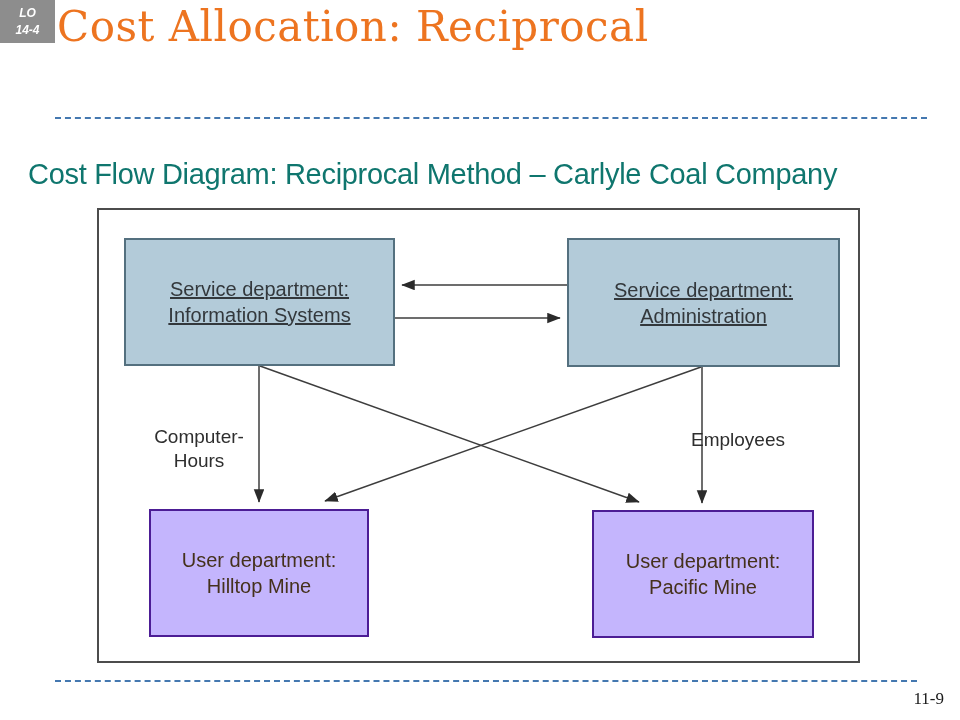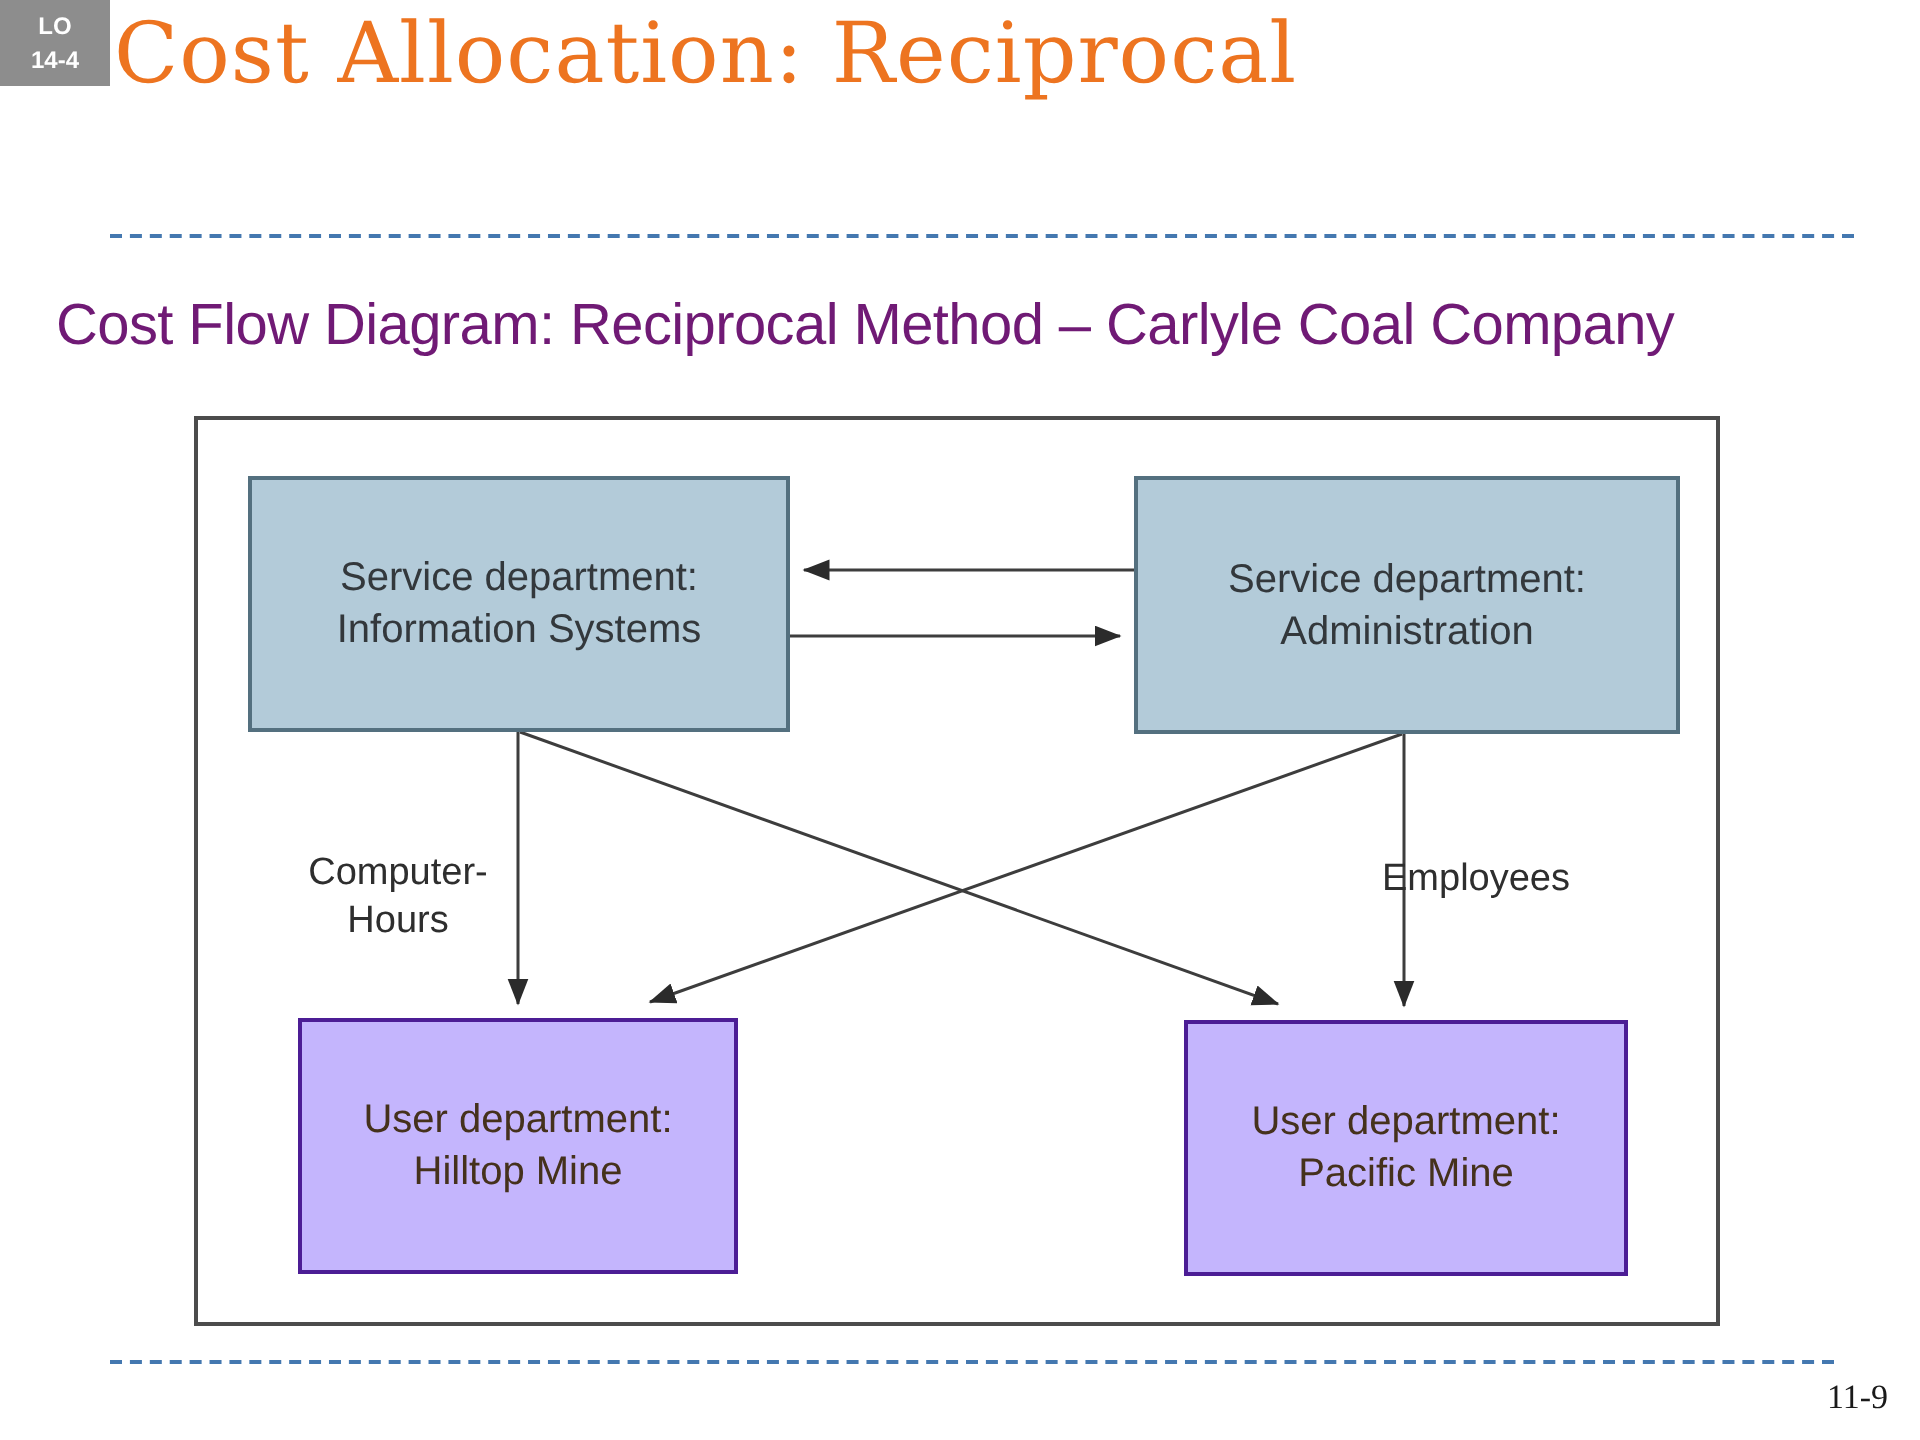--- a/index.html
+++ b/index.html
@@ -18,20 +18,21 @@
     position: absolute;
     left: 0; top: 0;
     width: 55px; height: 43px;
     background: #8d8d8d;
     color: #ffffff;
     font-size: 12px;
     font-weight: bold;
     text-align: center;
     line-height: 1.45;
     padding-top: 5px;
+    font-style: italic;
   }
 
   
   .title {
     position: absolute;
     left: 57px; top: 1px;
     font-family: "DejaVu Serif", serif;
     font-weight: normal;
     font-size: 42px;
     line-height: 1.22;
@@ -43,23 +44,23 @@
     position: absolute;
     height: 0;
     border-top: 2px dashed #4478b0;
   }
   .divider.top { left: 55px; width: 872px; top: 117px; }
   .divider.bottom { left: 55px; width: 862px; top: 680px; }
 
   
   .subtitle {
     position: absolute;
-    left: 28px; top: 147px;
+    left: 28px; top: 158px;
     font-size: 29px;
-    color: #701a75;
+    color: #0f766e;
     letter-spacing: -0.3px;
   }
 
   
   .diagram {
     position: absolute;
     left: 97px; top: 208px;
     width: 763px; height: 455px;
     border: 2px solid #4c4c4c;
     background: #ffffff;
@@ -77,20 +78,21 @@
     justify-content: center;
     text-align: center;
     white-space: pre-line;
     font-size: 20px;
     line-height: 1.3;
     color: #33383c;
   }
   .box.service {
     background: #b3cbd9;
     border: 2px solid #54707f;
+    text-decoration: underline;
   }
   .box.user {
     background: #c4b5fd;
     border: 2px solid #4c1d95;
     color: #45311c;
   }
   .box.is       { left: 25px;  top: 28px;  width: 271px; height: 128px; }
   .box.admin    { left: 468px; top: 28px;  width: 273px; height: 129px; }
   .box.hilltop  { left: 50px;  top: 299px; width: 220px; height: 128px; }
   .box.pacific  { left: 493px; top: 300px; width: 222px; height: 128px; }

